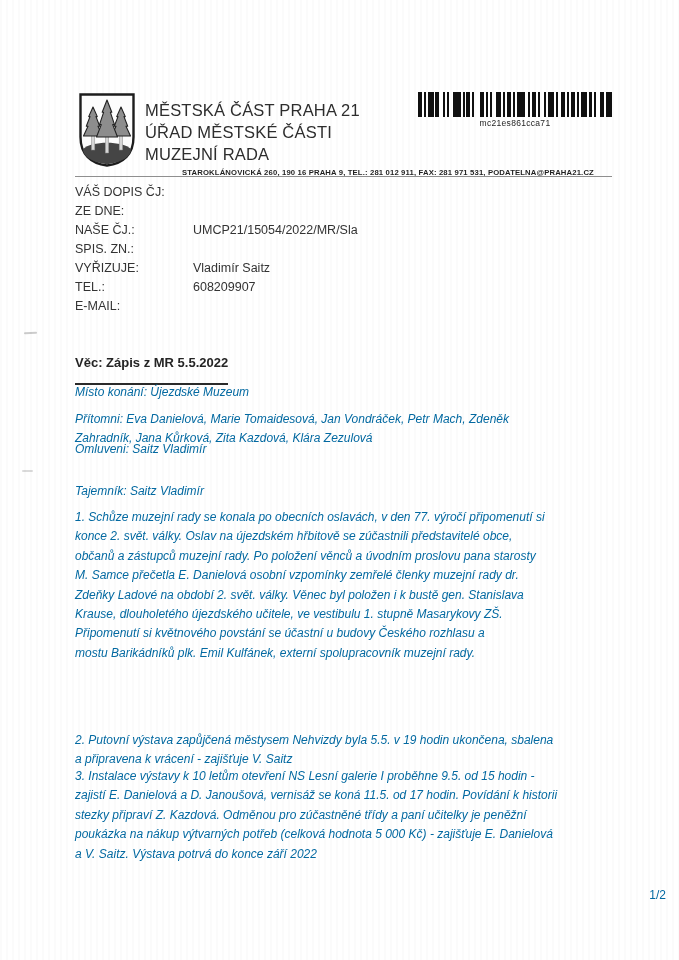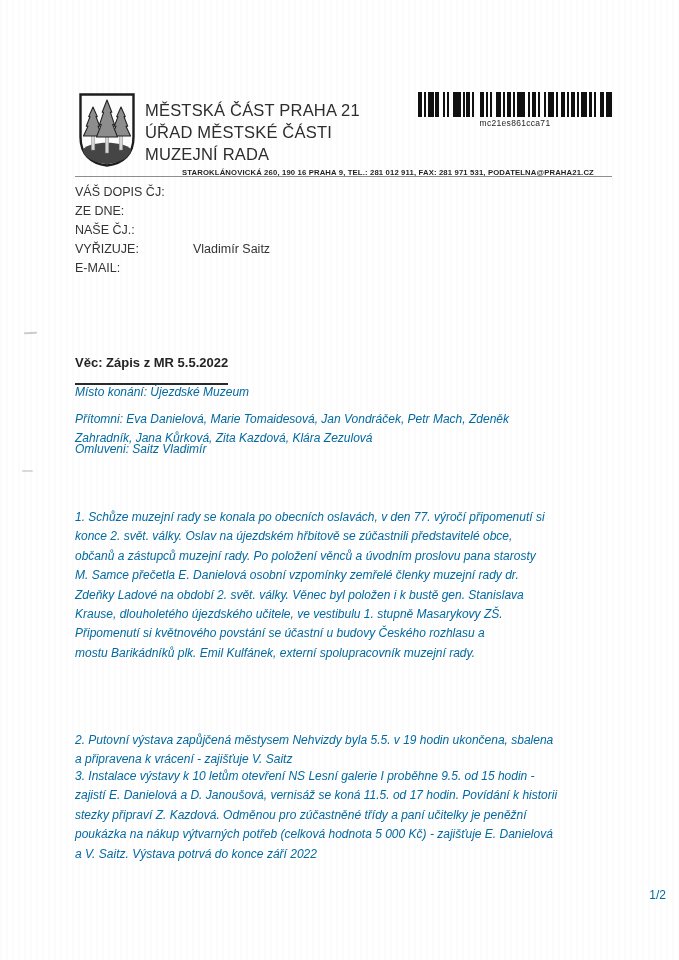--- a/index.html
+++ b/index.html
@@ -153,38 +153,48 @@
     <div class="meta-row">
       <span class="meta-label">VÁŠ DOPIS ČJ:</span>
       <span class="meta-value"></span>
     </div>
     <div class="meta-row">
       <span class="meta-label">ZE DNE:</span>
       <span class="meta-value"></span>
     </div>
     <div class="meta-row">
       <span class="meta-label">NAŠE ČJ.:</span>
+      <span class="meta-value">UMCP21/15054/2022/MR/Sla</span>
+    </div>
+    <div class="meta-row">
+      <span class="meta-label">SPIS. ZN.:</span>
+      <span class="meta-value"></span>
     </div>
     <div class="meta-row">
       <span class="meta-label">VYŘIZUJE:</span>
       <span class="meta-value">Vladimír Saitz</span>
+    </div>
+    <div class="meta-row">
+      <span class="meta-label">TEL.:</span>
+      <span class="meta-value">608209907</span>
     </div>
     <div class="meta-row">
       <span class="meta-label">E-MAIL:</span>
     </div>
   </div>
 
   <div class="subject">
     <span class="u">Věc: Zápis z MR 5.5.2022</span>
   </div>
 
   <div class="tblock loc">Místo konání: Újezdské Muzeum</div>
   <div class="tblock att">Přítomni: Eva Danielová, Marie Tomaidesová, Jan Vondráček, Petr Mach, Zdeněk
 Zahradník, Jana Kůrková, Zita Kazdová, Klára Zezulová</div>
   <div class="tblock exc">Omluveni: Saitz Vladimír</div>
+  <div class="tblock sec">Tajemník: Saitz Vladimír</div>
   <div class="tblock par1">1. Schůze muzejní rady se konala po obecních oslavách, v den 77. výročí připomenutí si
 konce 2. svět. války. Oslav na újezdském hřbitově se zúčastnili představitelé obce,
 občanů a zástupců muzejní rady. Po položení věnců a úvodním proslovu pana starosty
 M. Samce přečetla E. Danielová osobní vzpomínky zemřelé členky muzejní rady dr.
 Zdeňky Ladové na období 2. svět. války. Věnec byl položen i k bustě gen. Stanislava
 Krause, dlouholetého újezdského učitele, ve vestibulu 1. stupně Masarykovy ZŠ.
 Připomenutí si květnového povstání se účastní u budovy Českého rozhlasu a
 mostu  Barikádníků plk. Emil Kulfánek, externí spolupracovník muzejní rady.</div>
   <div class="tblock par2">2. Putovní výstava zapůjčená městysem Nehvizdy byla 5.5. v 19 hodin ukončena, sbalena
 a připravena k vrácení - zajišťuje V. Saitz</div>

